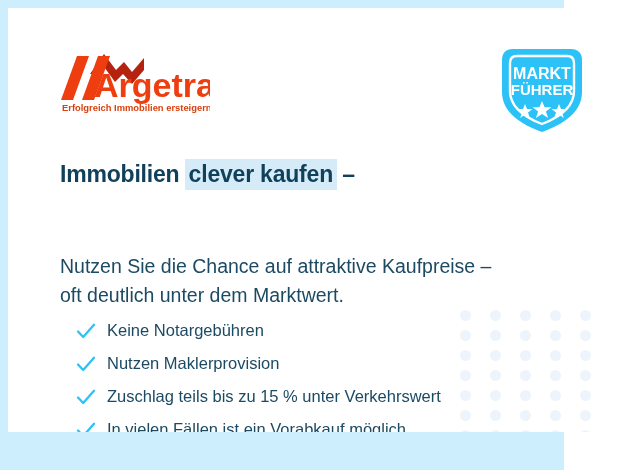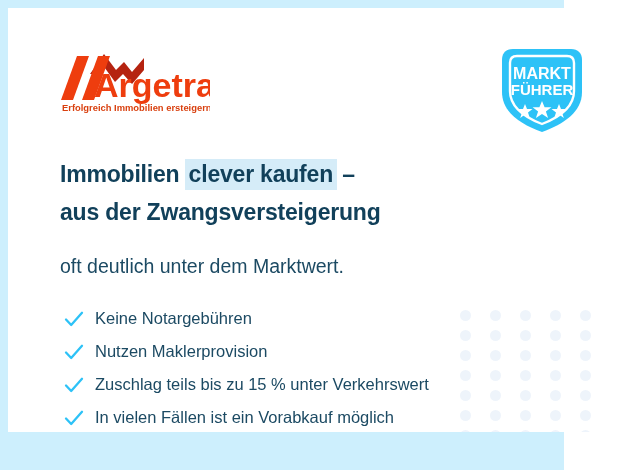--- a/index.html
+++ b/index.html
@@ -106,21 +106,21 @@
   }
   .sub-line { display: block; }
 
   
   #benefits {
     position: absolute;
     left: 55px;
     top: 296px;
     z-index: 2;
     list-style: none;
-    margin: 0;
+    margin: 12px;
     padding: 0;
   }
   #benefits li {
     display: flex;
     align-items: center;
     height: 29px;
     margin-bottom: 4px;
   }
   .check-icon {
     width: 22px;
@@ -203,24 +203,24 @@
         <g fill="#ffffff">
           <path d="M33 64 L35 69 L40.5 69 L36 72.5 L37.8 78 L33 74.6 L28.2 78 L30 72.5 L25.5 69 L31 69 Z"></path>
           <path d="M50 61 L52.6 67.3 L59.4 67.3 L53.9 71.5 L56.1 78 L50 74 L43.9 78 L46.1 71.5 L40.6 67.3 L47.4 67.3 Z"></path>
           <path d="M67 64 L69 69 L74.5 69 L70 72.5 L71.8 78 L67 74.6 L62.2 78 L64 72.5 L59.5 69 L65 69 Z"></path>
         </g>
       </svg>
     </div>
 
     <h1 id="headline">
       <span class="hl-line"><span>Immobilien </span><span class="hl">clever kaufen</span><span> –</span></span>
-      <span class="hl-line">aus der Zwangsversteigerung</span>
     </h1>
 
     <p id="subheading">
+      <span class="sub-line">Nutzen Sie die Chance auf attraktive Kaufpreise –</span>
       <span class="sub-line">oft deutlich unter dem Marktwert.</span>
     </p>
 
     <ul id="benefits">
       <li>
         <svg class="check-icon" viewBox="0 0 22 22">
           <path d="M3 11.5 L8.2 17 L19 4.8" fill="none" stroke="#2dc2f7" stroke-width="2.3" stroke-linecap="round" stroke-linejoin="round"></path>
         </svg>
         <span class="benefit-text">Keine Notargebühren</span>
       </li>

